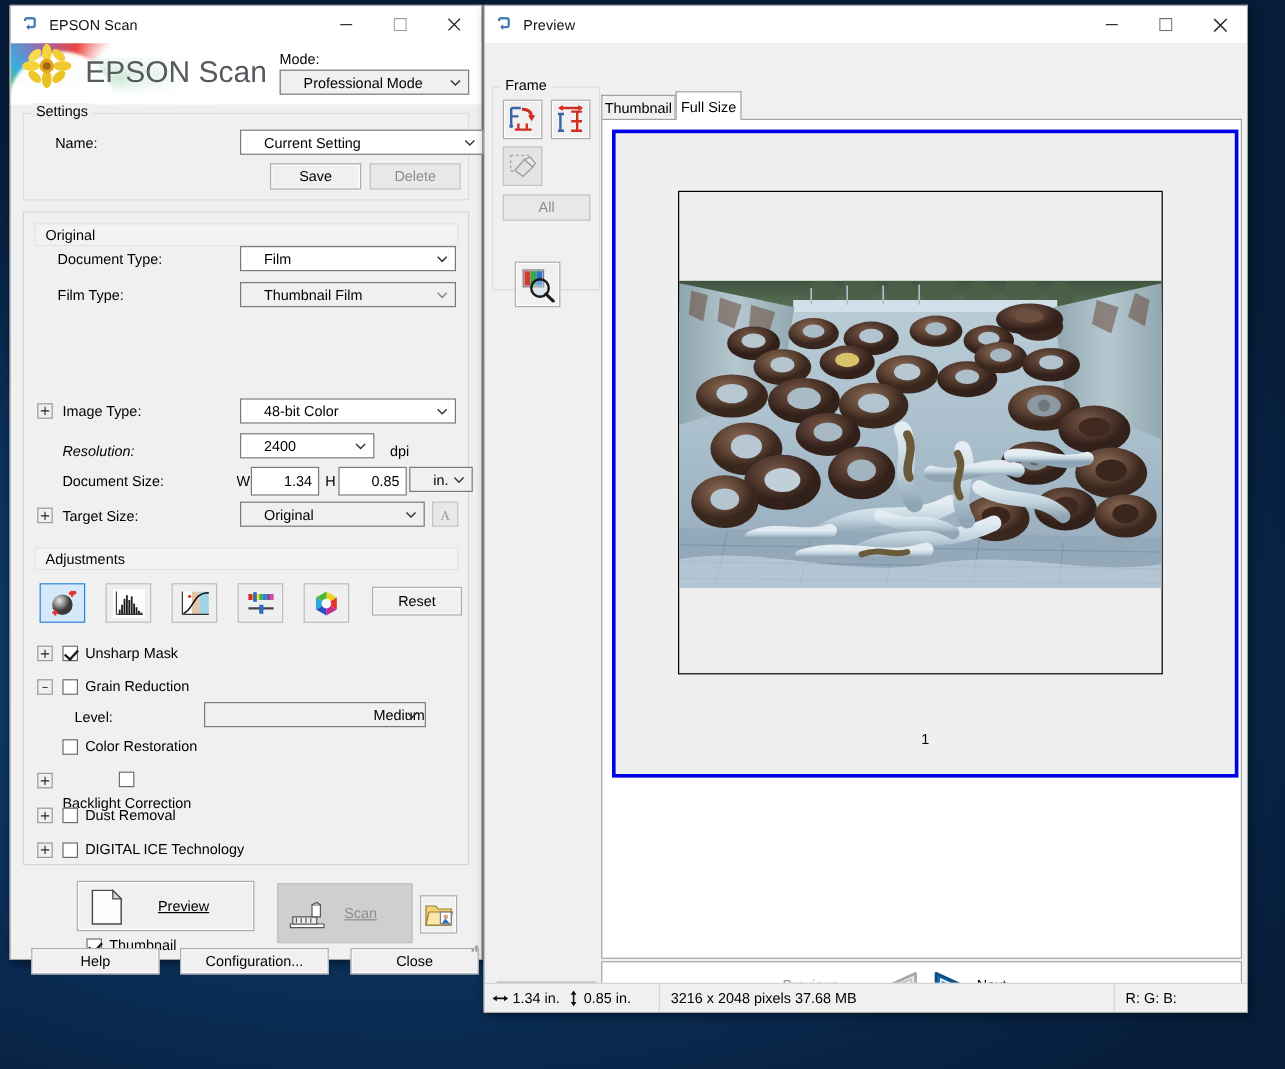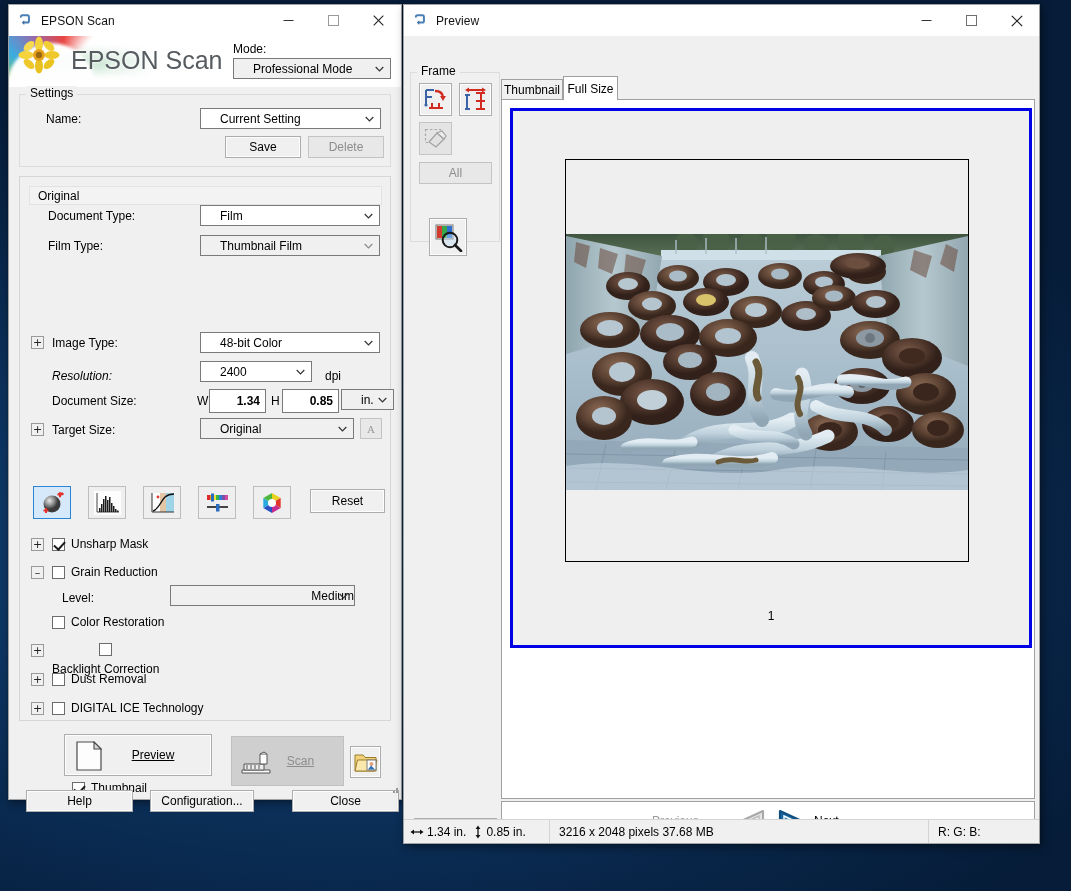--- a/index.html
+++ b/index.html
@@ -90,21 +90,21 @@
     font-size:12px; color:#000; padding-left:19px; cursor:default;
   }
   .select.white { background:#fff; }
   .select .chev {
     position:absolute; right:2px; top:0; bottom:0; width:17px;
     display:flex; align-items:center; justify-content:center;
   }
   .txtbox {
     height:24px; background:#fff; border:1px solid #7a7a7a;
     font-size:12px; color:#000; display:flex; align-items:center;
-    justify-content:flex-end; padding-right:5px;font-weight:bold;
+    justify-content:flex-end; padding-right:5px;
   }
   .btn {
     background:#f0f0f0; border:1px solid #adadad; font-size:12px; color:#000;
     display:flex; align-items:center; justify-content:center; cursor:default;
     box-shadow:inset 0 0 0 1px #fdfdfd;
   }
   .btn.dis { color:#8d8d8d; background:#e8e8e8; box-shadow:none; border-color:#c4c4c4; }
 
   .group {
     position:absolute; border:1px solid #dcdcdc; background:#f0f0f0;
@@ -252,21 +252,21 @@
                 <path d="M0.7 1 L4.5 4.8 L8.3 1" fill="none" stroke="#333" stroke-width="1.2"></path>
               </svg>
           </span>
         </div>
       </div>
     </div>
 
     <div class="group" style="left:10px; top:58px; width:372px; height:73px;">
       <span class="g-title">Settings</span>
       <span class="lbl" style="left:26px; top:17px;">Name:</span>
-      <div class="select white" style="position:absolute; left:180px; top:13px; width:181px;">
+      <div class="select white" style="position:absolute; left:180px; top:13px; width:203px;">
         <span>Current Setting</span>
         <span class="chev">
           <svg width="9" height="6" viewBox="0 0 9 6">
               <path d="M0.7 1 L4.5 4.8 L8.3 1" fill="none" stroke="#333" stroke-width="1.2"></path>
             </svg>
         </span>
       </div>
       <div class="btn" style="position:absolute; left:205px; top:41px; width:76px; height:22px;">
         <span>Save</span>
       </div>
@@ -353,20 +353,23 @@
               <path d="M0.7 1 L4.5 4.8 L8.3 1" fill="none" stroke="#333" stroke-width="1.2"></path>
             </svg>
         </span>
       </div>
       <div class="btn dis" style="position:absolute; left:340px; top:241px; width:22px; height:21px;">
         <svg width="12" height="12" viewBox="0 0 12 12">
             <text x="6" y="10" font-size="11" text-anchor="middle" fill="#999" font-family="Liberation Serif, serif">A</text>
           </svg>
       </div>
 
+      <div class="sect-hdr" style="left:9px; top:279px; width:353px;">
+        <span>Adjustments</span>
+      </div>
 
       <div class="adjbtn sel" style="left:13px; top:309px;">
         <svg width="26" height="24" viewBox="0 0 26 24">
           <defs>
               <radialGradient id="sph" cx="35%" cy="30%">
                 <stop offset="0%" stop-color="#e8e8e8"></stop>
                 <stop offset="55%" stop-color="#8f8f8f"></stop>
                 <stop offset="100%" stop-color="#3a3a3a"></stop>
               </radialGradient>
             </defs>
@@ -533,21 +536,21 @@
         <path d="M3.5 8 L23 8 L20 19 L1 19 Z" fill="#fae8ad" stroke="#9a7c2a" stroke-width="1"></path>
         <rect x="13" y="8" width="9" height="10" fill="#fff" stroke="#7a7a7a" stroke-width="1"></rect>
         <circle cx="17.5" cy="12" r="2" fill="#e0a07a"></circle>
         <path d="M14 17.5 L17 13.5 L21 17.5 Z" fill="#2f6fb5"></path>
       </svg>
     </div>
 
     <div class="btn" style="position:absolute; left:17px; top:754px; width:107px; height:22px;">
       <span>Help</span>
     </div>
-    <div class="btn" style="position:absolute; left:141px; top:754px; width:104px; height:22px;">
+    <div class="btn" style="position:absolute; left:141px; top:754px; width:124px; height:22px;">
       <span>Configuration...</span>
     </div>
     <div class="btn" style="position:absolute; left:283px; top:754px; width:107px; height:22px;">
       <span>Close</span>
     </div>
 
     <div style="position:absolute; right:2px; bottom:2px;">
       <svg width="11" height="11" viewBox="0 0 11 11">
         <g fill="#9a9a9a">
             <rect x="8" y="8" width="2" height="2"></rect>

